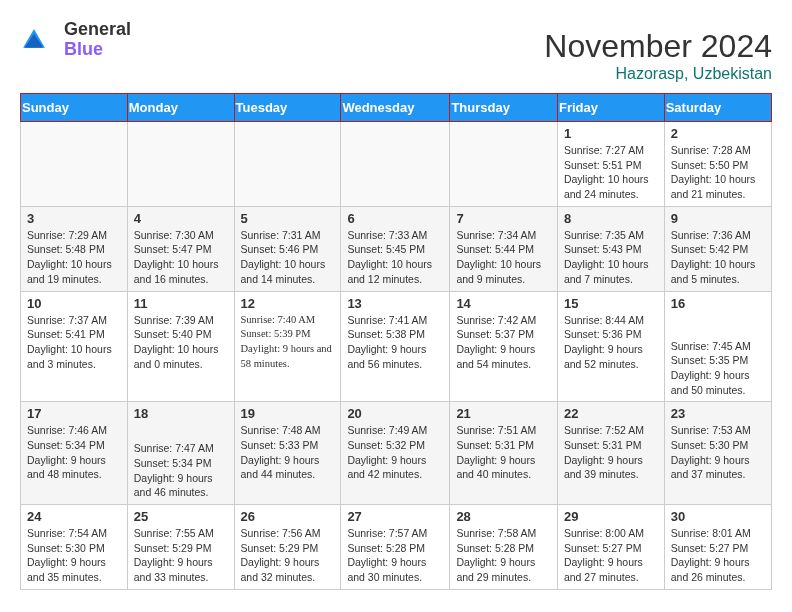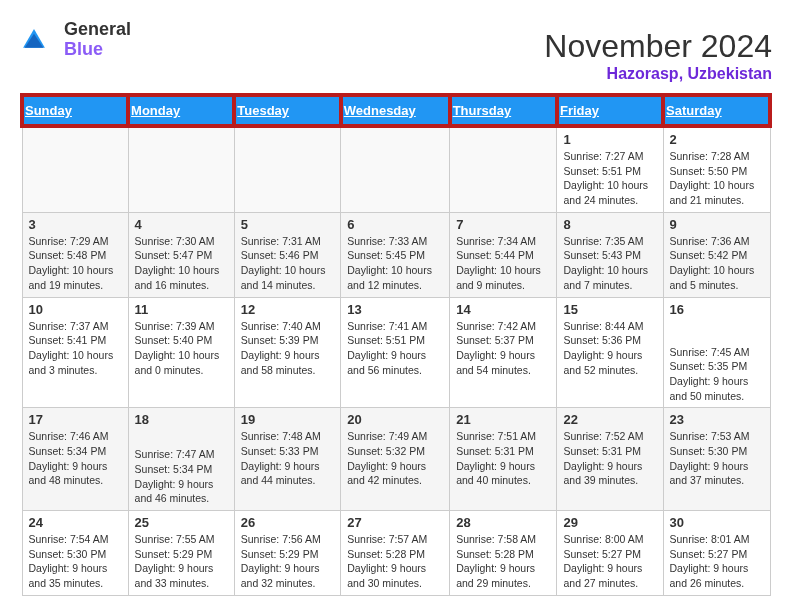--- a/index.html
+++ b/index.html
@@ -36,36 +36,34 @@
       text-align: right;
       margin-top: 8px;
     }
     .month-title {
       font-size: 32px;
       font-weight: normal;
       color: #333;
     }
     .location {
       font-size: 16px;
-      color: #6d28d9;
-      font-weight: bold;
+      color: #0f766e;
     }
     .calendar {
       width: 100%;
       border-collapse: collapse;
     }
     .calendar th {
       background: #2196f3;
       color: #fff;
       font-size: 13px;
       font-weight: bold;
       padding: 6px 1px;
       text-align: left;
-      border: 4px solid #b91c1c;
-      text-decoration: underline;
+      border: 1px solid #b91c1c;
     }
     .calendar td {
       border: 1px solid #ccc;
       vertical-align: top;
       padding: 4px 6px;
       width: 113px;
       min-height: 80px;
       font-size: 11px;
       color: #333;
       background: #fff;
@@ -191,28 +189,28 @@
 Daylight: 10 hours and 3 minutes.</div>
         </td>
         <td>
           <div class="day-num">11</div>
           <div class="day-info" style="white-space: pre-line;">Sunrise: 7:39 AM
 Sunset: 5:40 PM
 Daylight: 10 hours and 0 minutes.</div>
         </td>
         <td>
           <div class="day-num">12</div>
-          <div class="day-info" style="white-space: pre-line;">Sunrise: 7:40 AM
+          <div class="day-info" style="white-space: pre-line; font-family: Liberation Serif, serif;">Sunrise: 7:40 AM
 Sunset: 5:39 PM
 Daylight: 9 hours and 58 minutes.</div>
         </td>
         <td>
           <div class="day-num">13</div>
           <div class="day-info" style="white-space: pre-line;">Sunrise: 7:41 AM
-Sunset: 5:51 PM
+Sunset: 5:38 PM
 Daylight: 9 hours and 56 minutes.</div>
         </td>
         <td>
           <div class="day-num">14</div>
           <div class="day-info" style="white-space: pre-line;">Sunrise: 7:42 AM
 Sunset: 5:37 PM
 Daylight: 9 hours and 54 minutes.</div>
         </td>
         <td>
           <div class="day-num">15</div>

